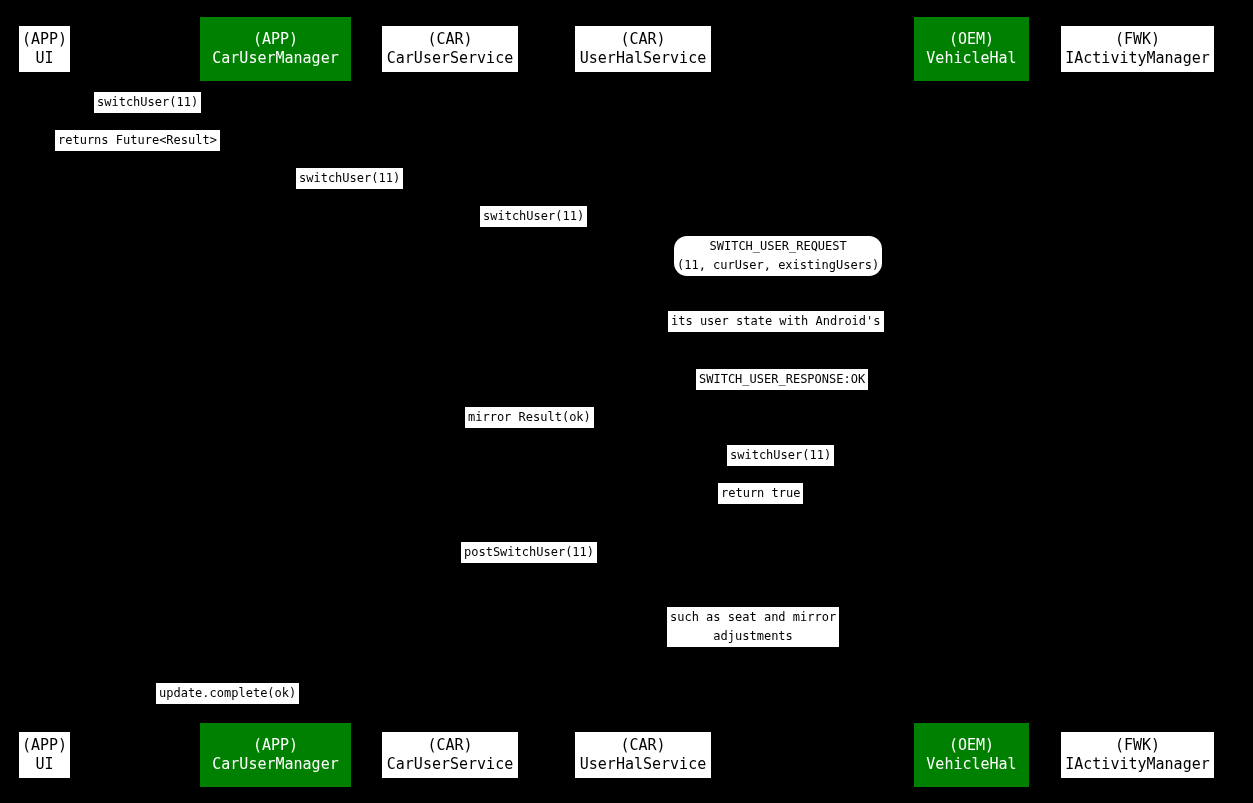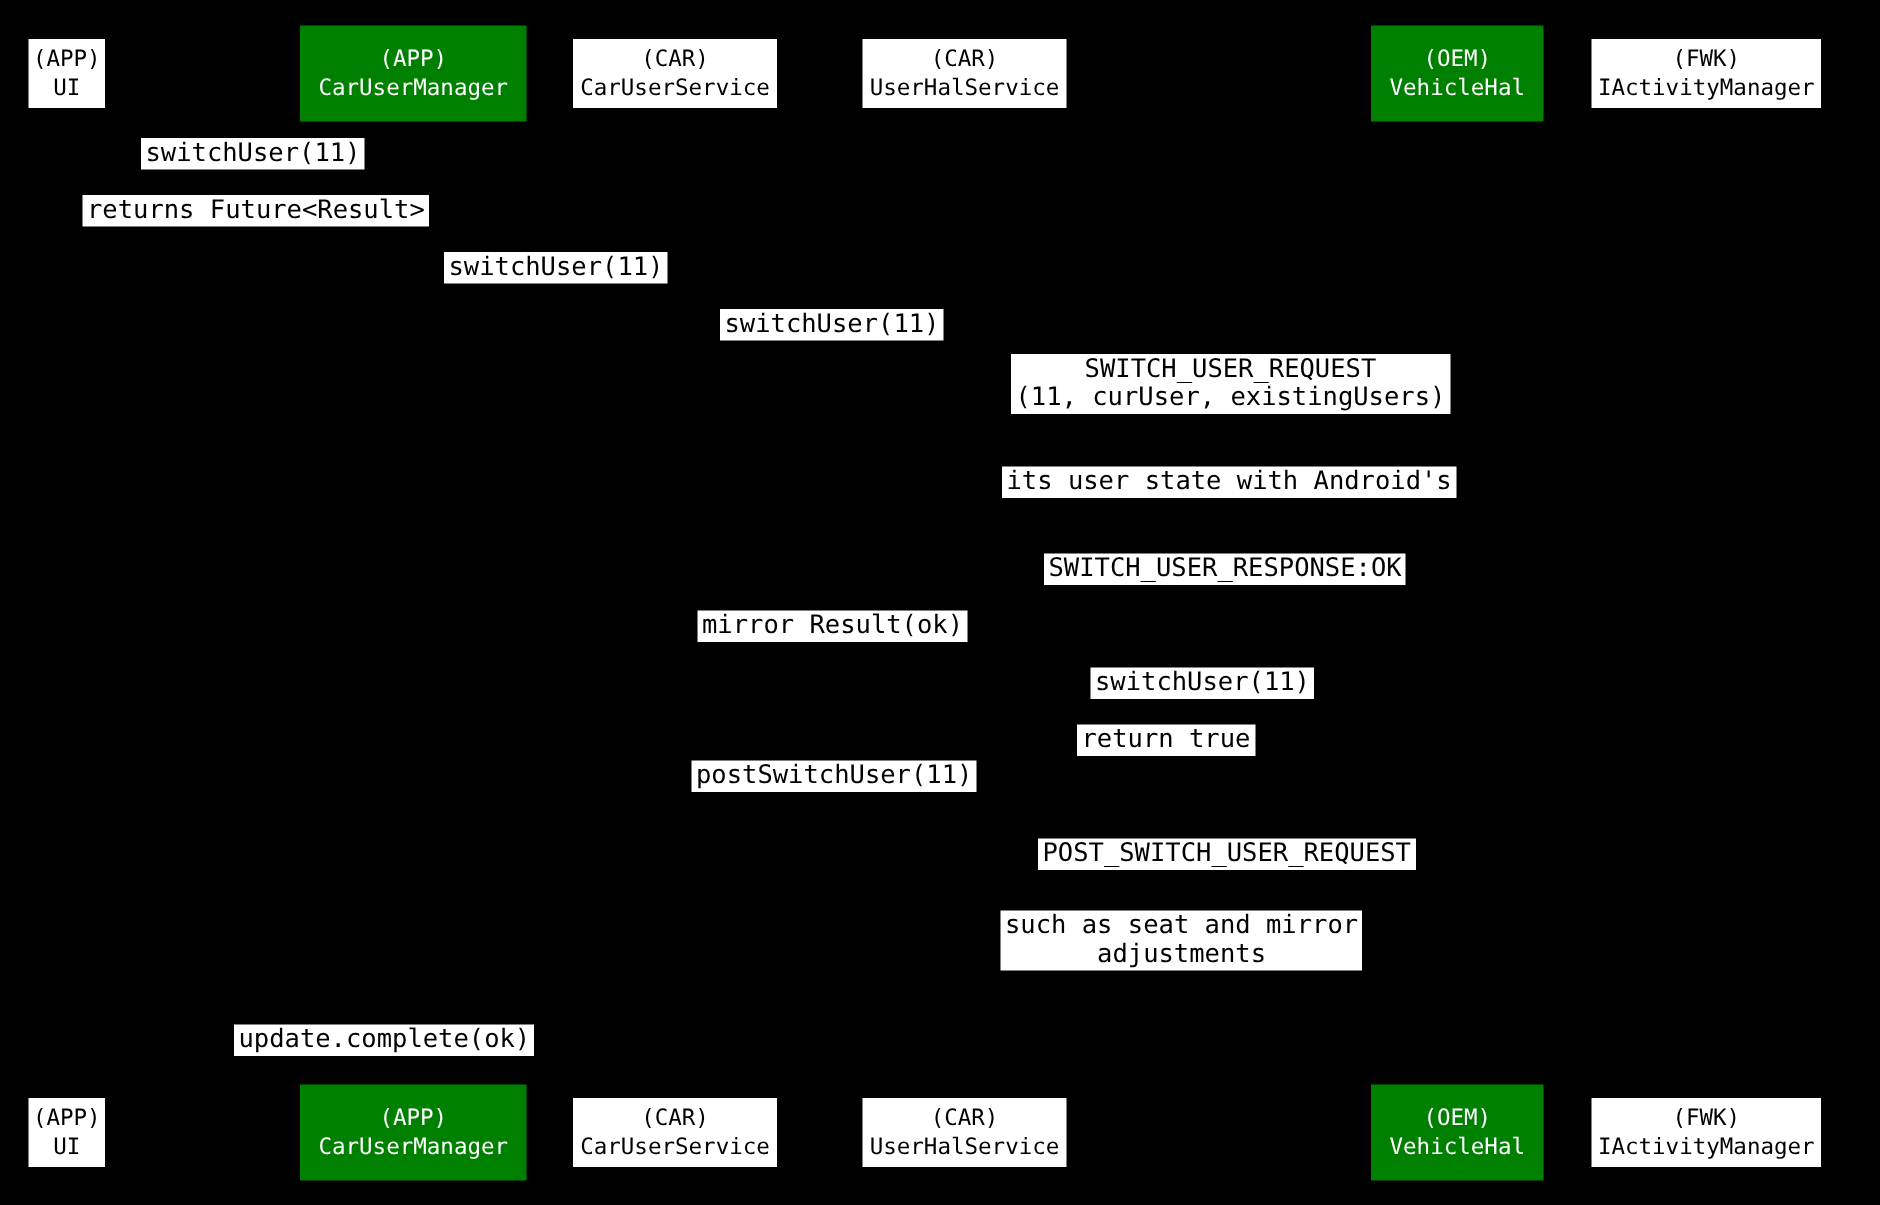--- a/index.html
+++ b/index.html
@@ -34,21 +34,21 @@
     color: #000000;
   }
   .participant.highlight {
     background: #008000;
     color: #ffffff;
   }
   .msg, .note {
     position: absolute;
     background: #ffffff;
     color: #000000;
-    font-size: 17px;
+    font-size: 12px;
     line-height: 19px;
     white-space: nowrap;
     text-align: center;
     padding: 1px 3px;
   }
 </style>
 </head>
 <body>
 
 <div class="diagram">
@@ -79,40 +79,39 @@
   </div>
 
   <div class="msg" style="left:94px; top:92px;">switchUser(11)</div>
 
   <div class="msg" style="left:55px; top:130px;">returns Future&lt;Result&gt;</div>
 
   <div class="msg" style="left:296px; top:168px;">switchUser(11)</div>
 
   <div class="msg" style="left:480px; top:206px;">switchUser(11)</div>
 
-  <div class="msg" style="left:674px; top:236px;">
+  <div class="msg" style="left:674px; top:236px;border-radius:13px;">
     <div>SWITCH_USER_REQUEST</div>
     <div>(11, curUser, existingUsers)</div>
   </div>
 
   <div class="note" style="left:668px; top:311px;">
     <div>its user state with Android's</div>
   </div>
 
   <div class="msg" style="left:696px; top:369px;">SWITCH_USER_RESPONSE:OK</div>
 
   <div class="msg" style="left:465px; top:407px;">mirror Result(ok)</div>
 
   <div class="msg" style="left:727px; top:445px;">switchUser(11)</div>
 
   <div class="msg" style="left:718px; top:483px;">return true</div>
 
-  <div class="msg" style="left:461px; top:507px;">postSwitchUser(11)</div>
+  <div class="msg" style="left:461px; top:542px;">postSwitchUser(11)</div>
 
-  <div class="msg" style="left:692px; top:559px;">POST_SWITCH_USER_REQUEST</div>
 
   <div class="note" style="left:667px; top:607px;">
     <div>such as seat and mirror</div>
     <div>adjustments</div>
   </div>
 
   <div class="msg" style="left:156px; top:683px;">update.complete(ok)</div>
 
   <div class="participant plain" style="left:19px; top:732px; width:51px; height:46px;">
     <div>(APP)</div>

